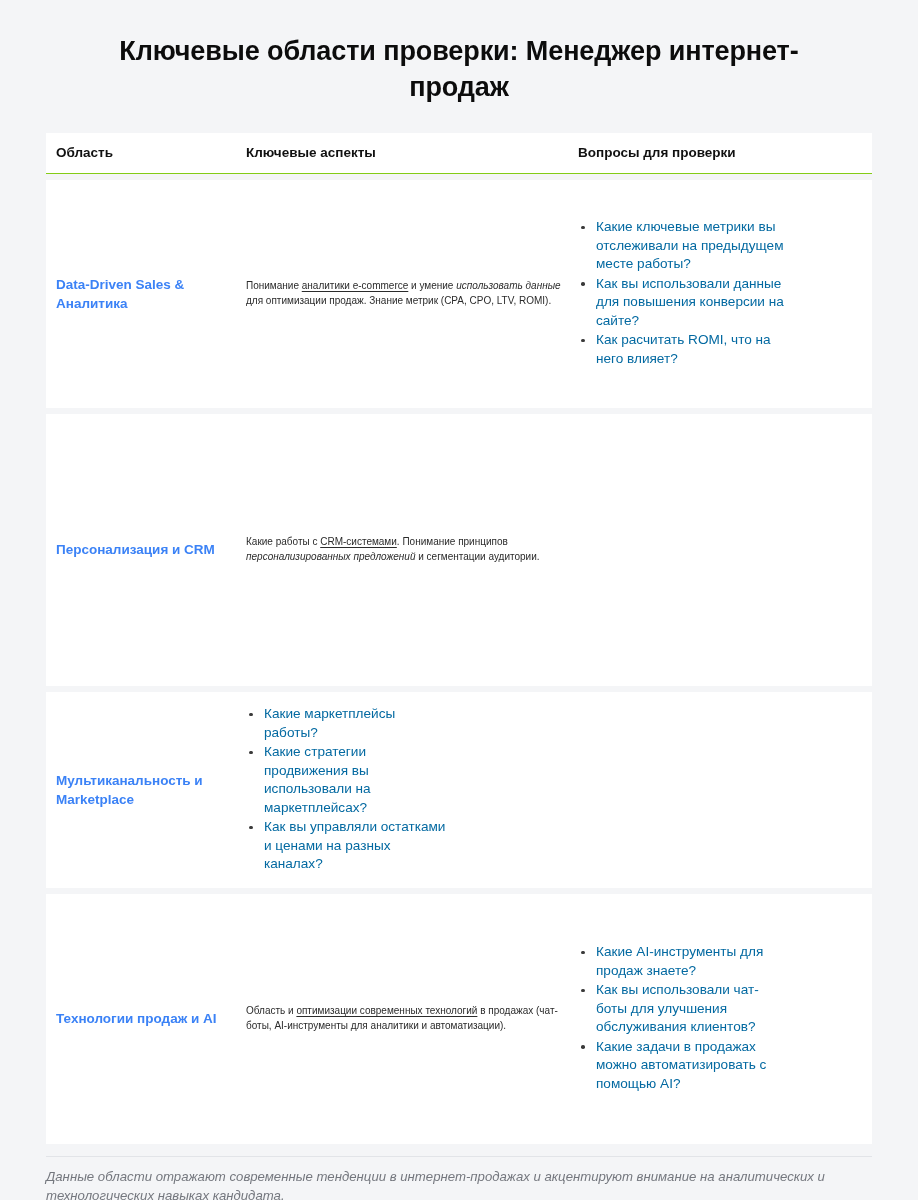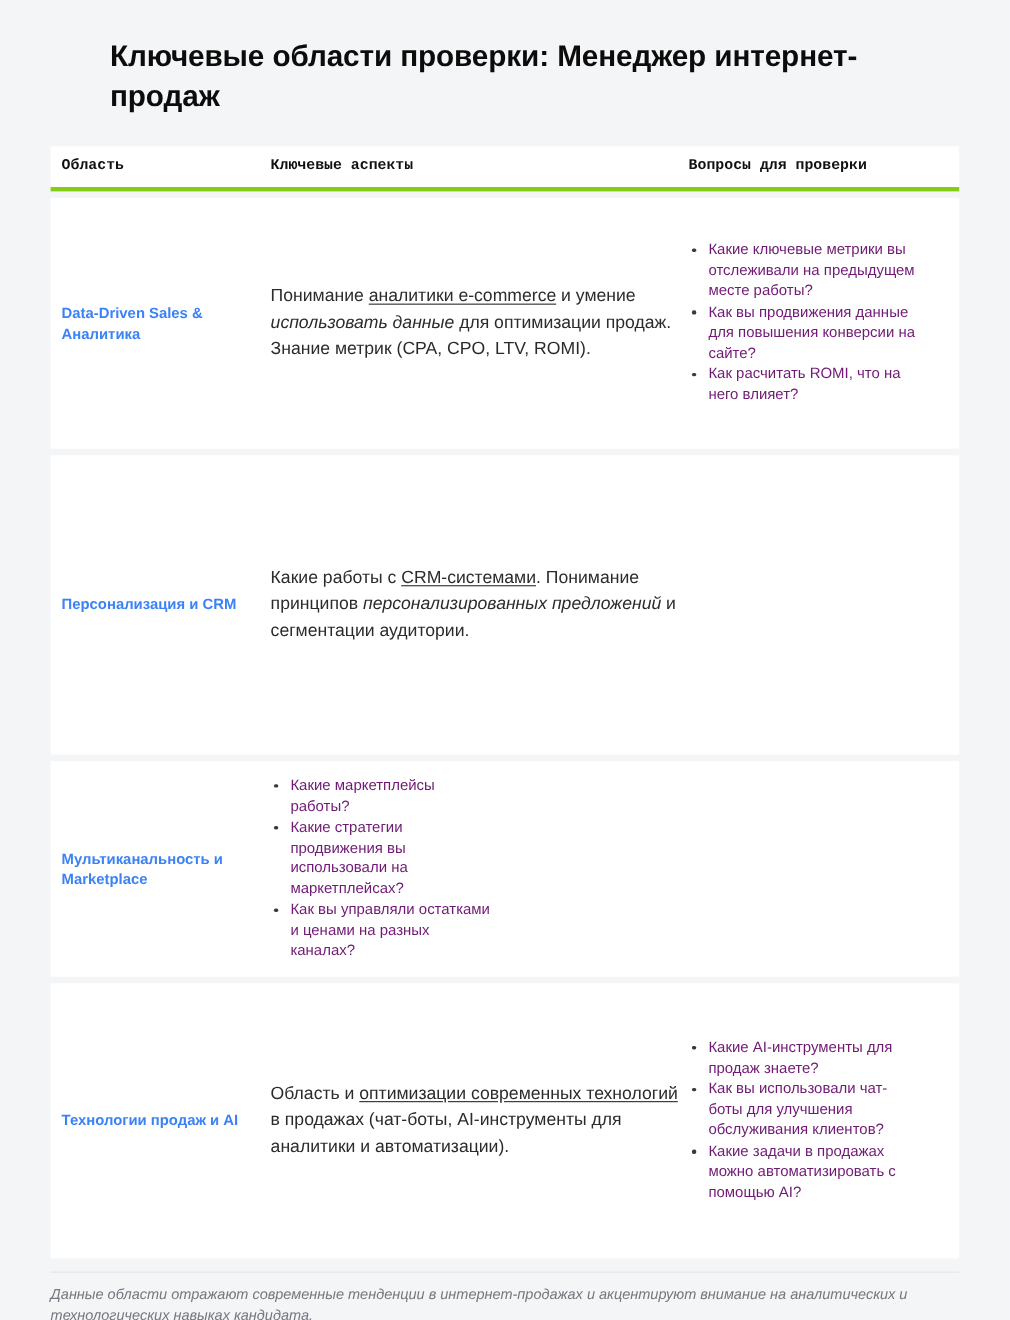--- a/index.html
+++ b/index.html
@@ -24,43 +24,42 @@
     position: relative;
   }
 
   
   .title {
     margin: 0;
     padding: 34px 100px 0 100px;
     font-size: 27px;
     line-height: 1.33;
     font-weight: bold;
-    text-align: left;
+    text-align: center;
     color: #0c0c0c;
     letter-spacing: -0.1px;
   }
 
   
   .table {
     margin: 27px 46px 0 46px;
     width: 826px;
     box-sizing: border-box;
   }
 
   .row {
     display: flex;
     background: #ffffff;
     box-sizing: border-box;
   }
 
   .header-row {
     height: 41px;
     align-items: center;
-    border-bottom: 4px solid #84cc16;
-    font-family: Liberation Mono, monospace;
+    border-bottom: 1px solid #84cc16;
   }
 
   .header-row .cell {
     font-weight: bold;
     font-size: 13.5px;
     color: #111111;
     padding-top: 0;
     padding-bottom: 0;
   }
 
@@ -74,38 +73,38 @@
   .cell {
     box-sizing: border-box;
   }
 
   .col-area {
     width: 200px;
     padding-left: 10px;
     padding-right: 10px;
   }
   .col-aspects {
-    width: 380px;
+    width: 332px;
     padding-left: 0px;
   }
   .col-questions {
     width: 214px;
     padding-left: 0px;
     padding-right: 8px;
   }
 
   .area-name {
     font-weight: bold;
     font-size: 13.5px;
     line-height: 1.42;
     color: #3b82f6;
   }
 
   .aspect-text {
-    font-size: 16px;
+    font-size: 10px;
     line-height: 1.48;
     color: #2b2b2b;
   }
   .aspect-text u {
     text-decoration: underline;
     text-underline-offset: 2px;
   }
   .aspect-text i {
     font-style: italic;
   }
@@ -114,21 +113,21 @@
     margin: 0;
     padding: 0;
     list-style: none;
   }
   .q-list li {
     position: relative;
     padding-left: 18px;
     margin: 0 0 1px 0;
     font-size: 13.6px;
     line-height: 1.36;
-    color: #701a75;
+    color: #0369a1;
   }
   .q-list li:before {
     content: "";
     position: absolute;
     left: 3px;
     top: 7.5px;
     width: 3.5px;
     height: 3.5px;
     border-radius: 50%;
     background: #3a3a3a;
@@ -174,21 +173,21 @@
     <div class="row body-row row-1">
       <div class="cell col-area">
         <div class="area-name">Data-Driven Sales &amp; Аналитика</div>
       </div>
       <div class="cell col-aspects">
         <p class="aspect-text"><span>Понимание </span><u>аналитики e-commerce</u><span> и умение </span><i>использовать данные</i><span> для оптимизации продаж. Знание метрик (CPA, CPO, LTV, ROMI).</span></p>
       </div>
       <div class="cell col-questions">
         <ul class="q-list">
           <li>Какие ключевые метрики вы отслеживали на предыдущем месте работы?</li>
-          <li>Как вы продвижения данные для повышения конверсии на сайте?</li>
+          <li>Как вы использовали данные для повышения конверсии на сайте?</li>
           <li>Как расчитать ROMI, что на него влияет?</li>
         </ul>
       </div>
     </div>
 
     <div class="row body-row row-2">
       <div class="cell col-area">
         <div class="area-name">Персонализация и CRM</div>
       </div>
       <div class="cell col-aspects">

